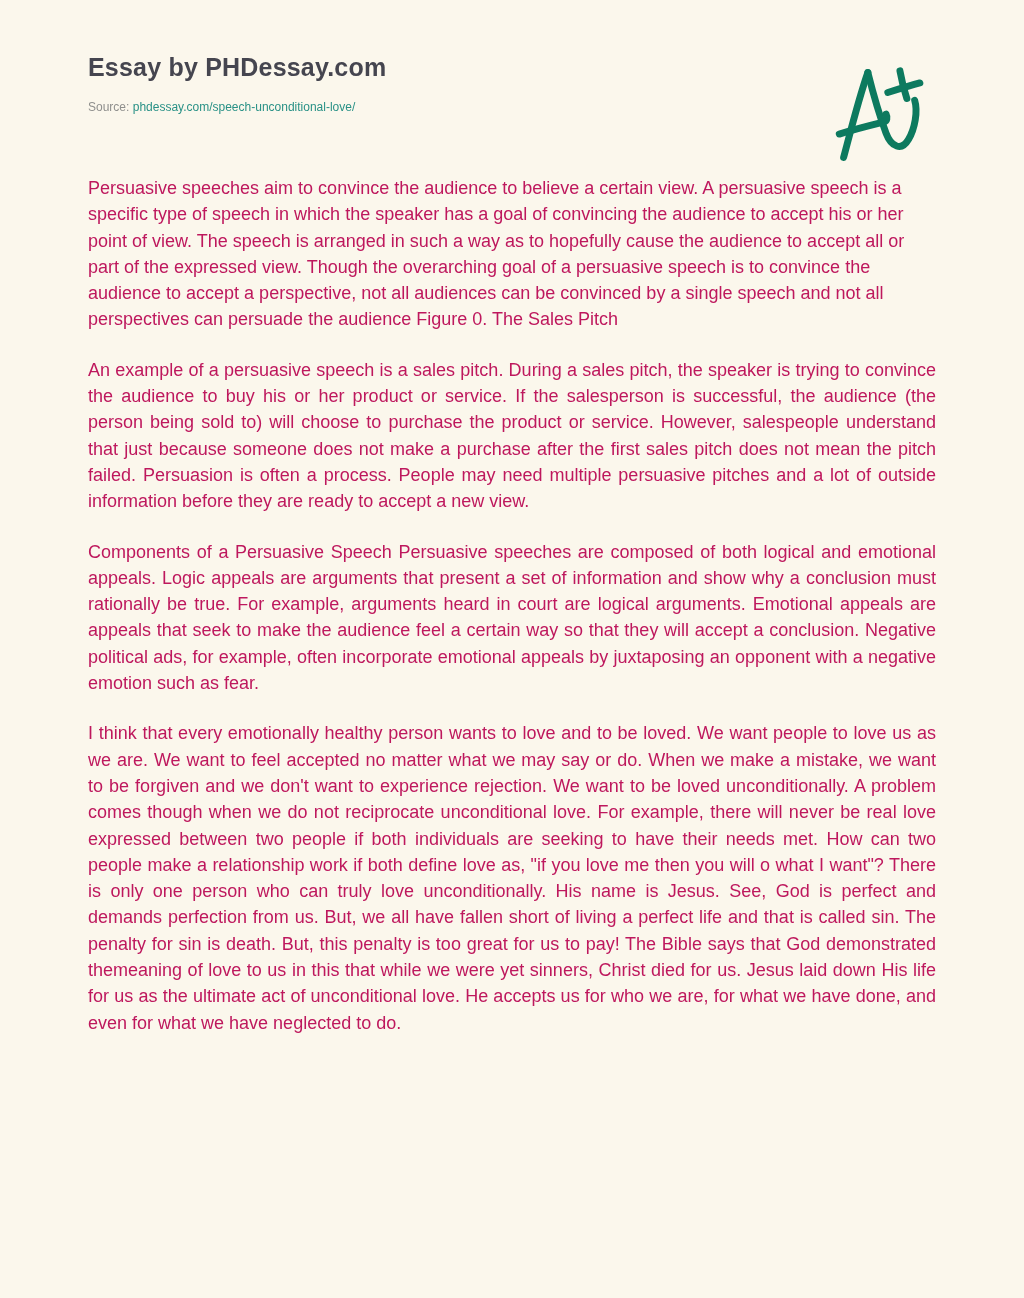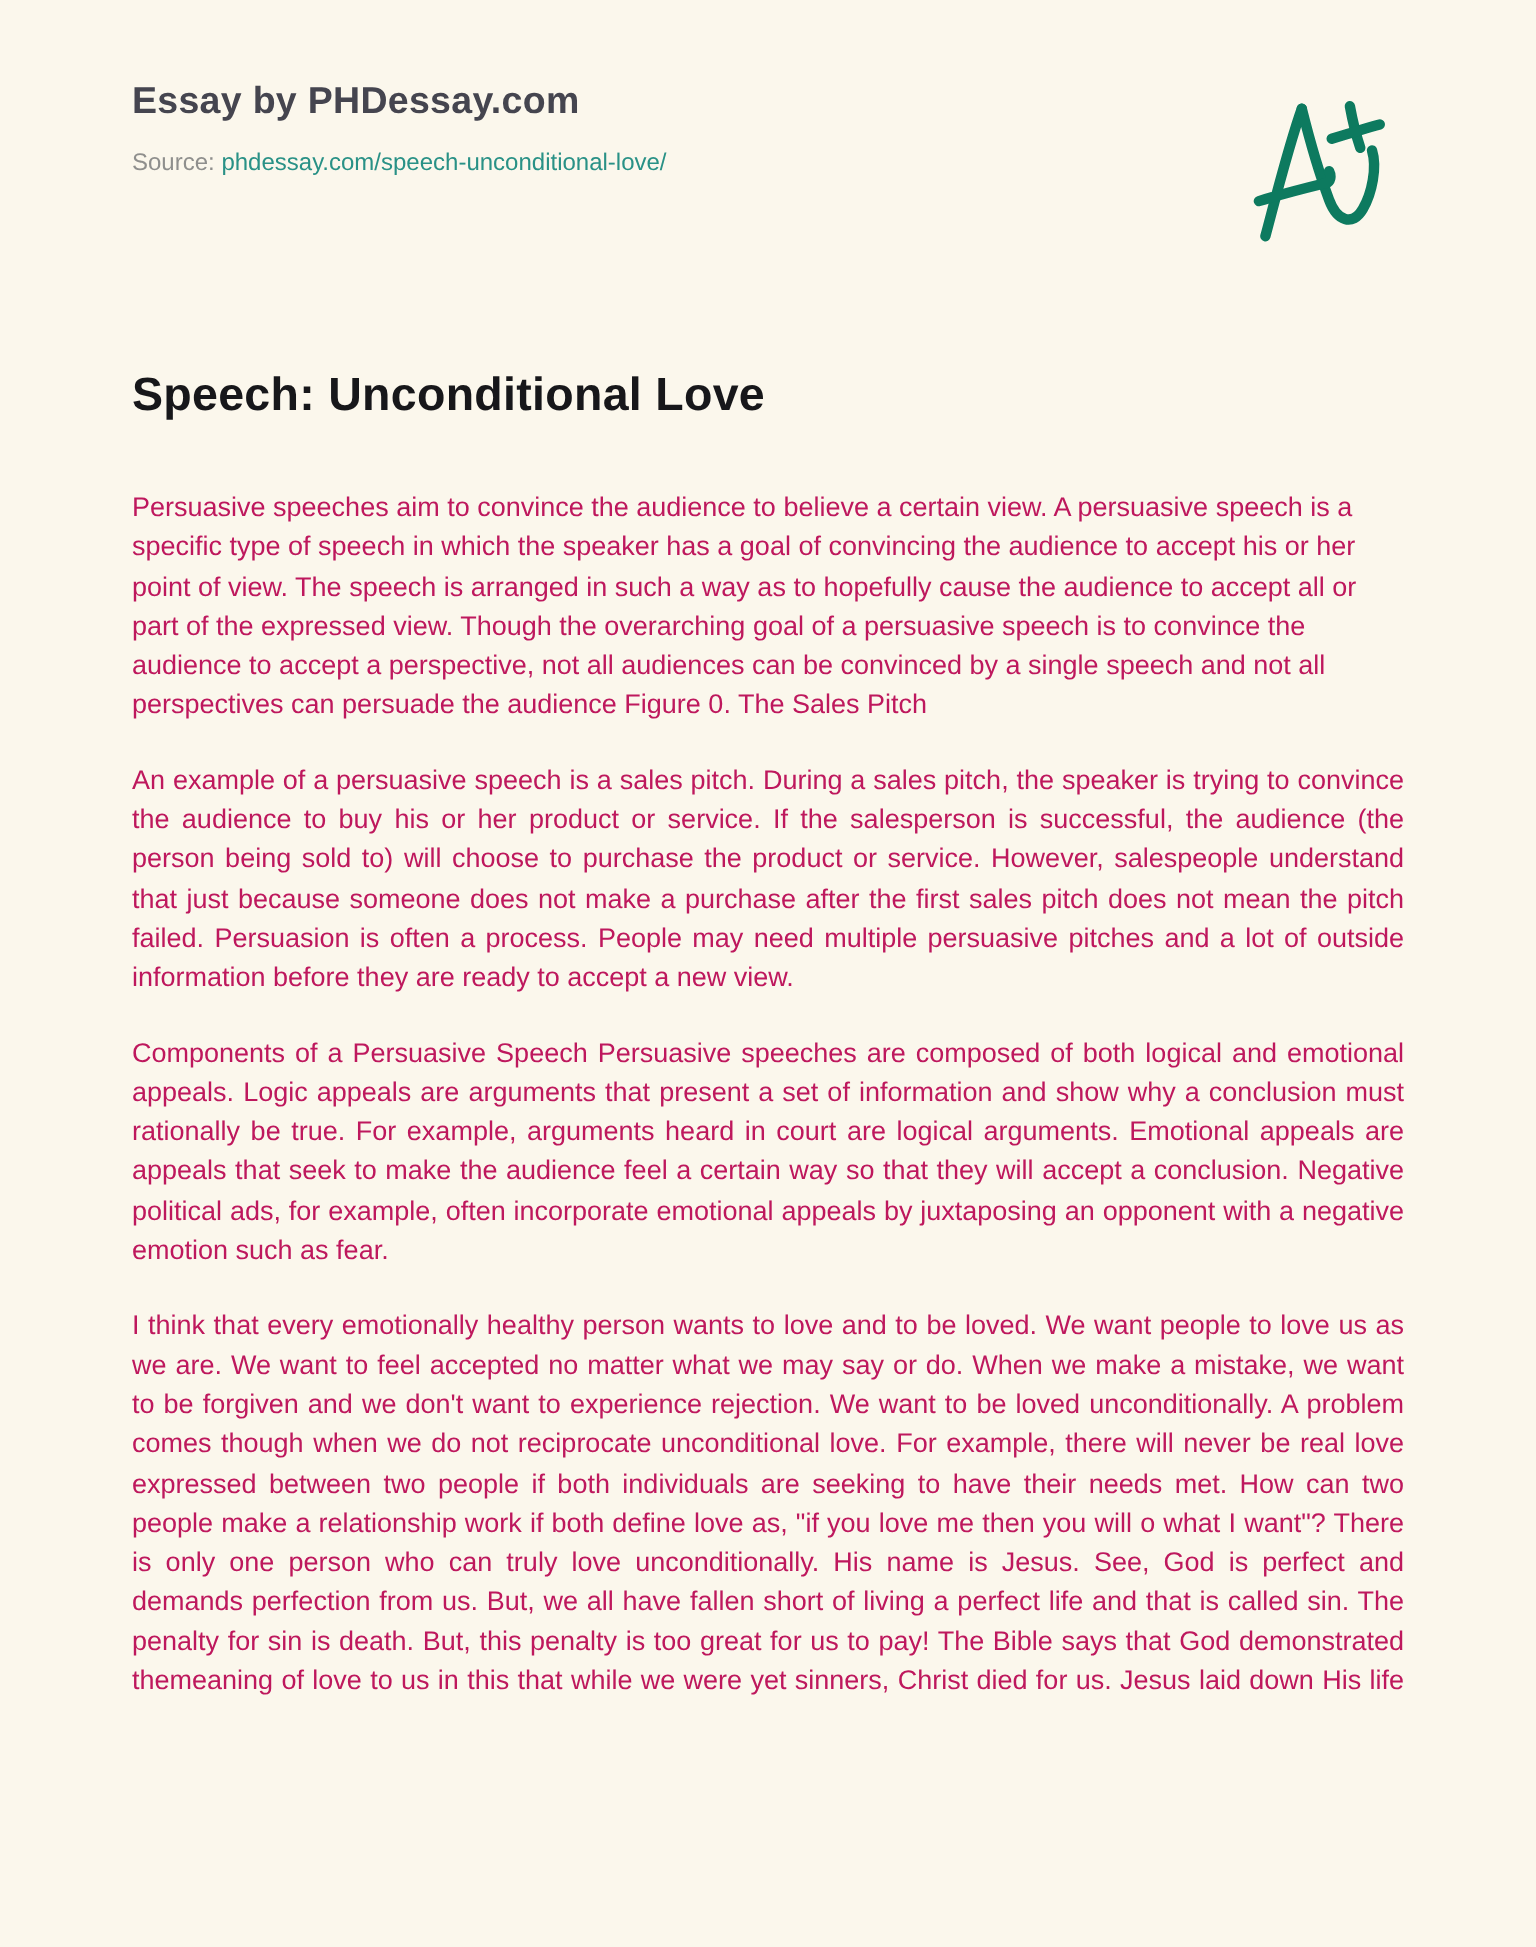--- a/index.html
+++ b/index.html
@@ -23,21 +23,21 @@
   }
   .doc-title {
     margin: 0;
     font-size: 25px;
     font-weight: 700;
     color: #45454f;
     letter-spacing: 0.2px;
   }
   .source-line {
     margin: 18px 0 0 0;
-    font-size: 16px;
+    font-size: 12px;
     color: #8f8f8d;
   }
   .source-line a {
     color: #299186;
     text-decoration: none;
     font-weight: 500;
   }
   .logo {
     width: 104px;
     height: 120px;
@@ -87,21 +87,20 @@
           <path d="M13,87 C36,80 57,75 65,73 C68,72 69,68 67,64"></path>
 
           <path d="M83,14 C85,25 88,37 91,46"></path>
 
           <path d="M69,39 C82,35 95,31 106,28"></path>
         </g>
       </svg>
     </div>
   </div>
 
-  <h2 class="essay-title">Speech: Unconditional Love</h2>
 
   <p class="para align-left">Persuasive speeches aim to convince the audience to believe a certain view. A persuasive speech is a specific type of speech in which the speaker has a goal of convincing the audience to accept his or her point of view. The speech is arranged in such a way as to hopefully cause the audience to accept all or part of the expressed view. Though the overarching goal of a persuasive speech is to convince the audience to accept a perspective, not all audiences can be convinced by a single speech and not all perspectives can persuade the audience Figure 0. The Sales Pitch</p>
 
   <p class="para">An example of a persuasive speech is a sales pitch. During a sales pitch, the speaker is trying to convince the audience to buy his or her product or service. If the salesperson is successful, the audience (the person being sold to) will choose to purchase the product or service. However, salespeople understand that just because someone does not make a purchase after the first sales pitch does not mean the pitch failed. Persuasion is often a process. People may need multiple persuasive pitches and a lot of outside information before they are ready to accept a new view.</p>
 
   <p class="para">Components of a Persuasive Speech Persuasive speeches are composed of both logical and emotional appeals. Logic appeals are arguments that present a set of information and show why a conclusion must rationally be true. For example, arguments heard in court are logical arguments. Emotional appeals are appeals that seek to make the audience feel a certain way so that they will accept a conclusion. Negative political ads, for example, often incorporate emotional appeals by juxtaposing an opponent with a negative emotion such as fear.</p>
 
   <p class="para">I think that every emotionally healthy person wants to love and to be loved. We want people to love us as we are. We want to feel accepted no matter what we may say or do. When we make a mistake, we want to be forgiven and we don't want to experience rejection. We want to be loved unconditionally. A problem comes though when we do not reciprocate unconditional love. For example, there will never be real love expressed between two people if both individuals are seeking to have their needs met. How can two people make a relationship work if both define love as, "if you love me then you will o what I want"? There is only one person who can truly love unconditionally. His name is Jesus. See, God is perfect and demands perfection from us. But, we all have fallen short of living a perfect life and that is called sin. The penalty for sin is death. But, this penalty is too great for us to pay! The Bible says that God demonstrated themeaning of love to us in this that while we were yet sinners, Christ died for us. Jesus laid down His life for us as the ultimate act of unconditional love. He accepts us for who we are, for what we have done, and even for what we have neglected to do.</p>
 
 </div>

